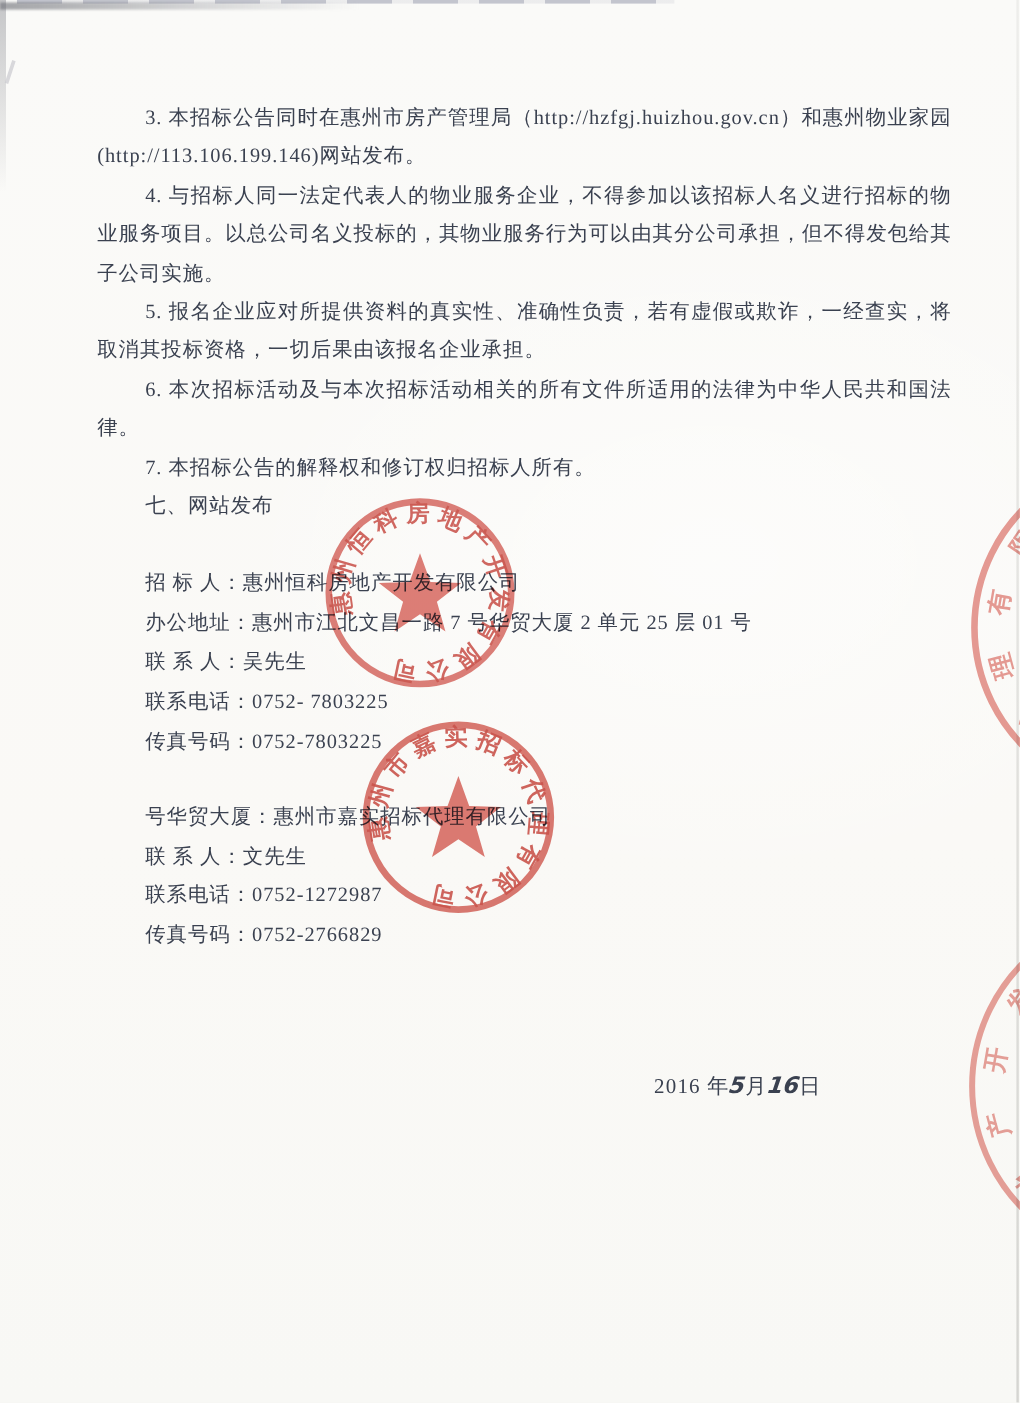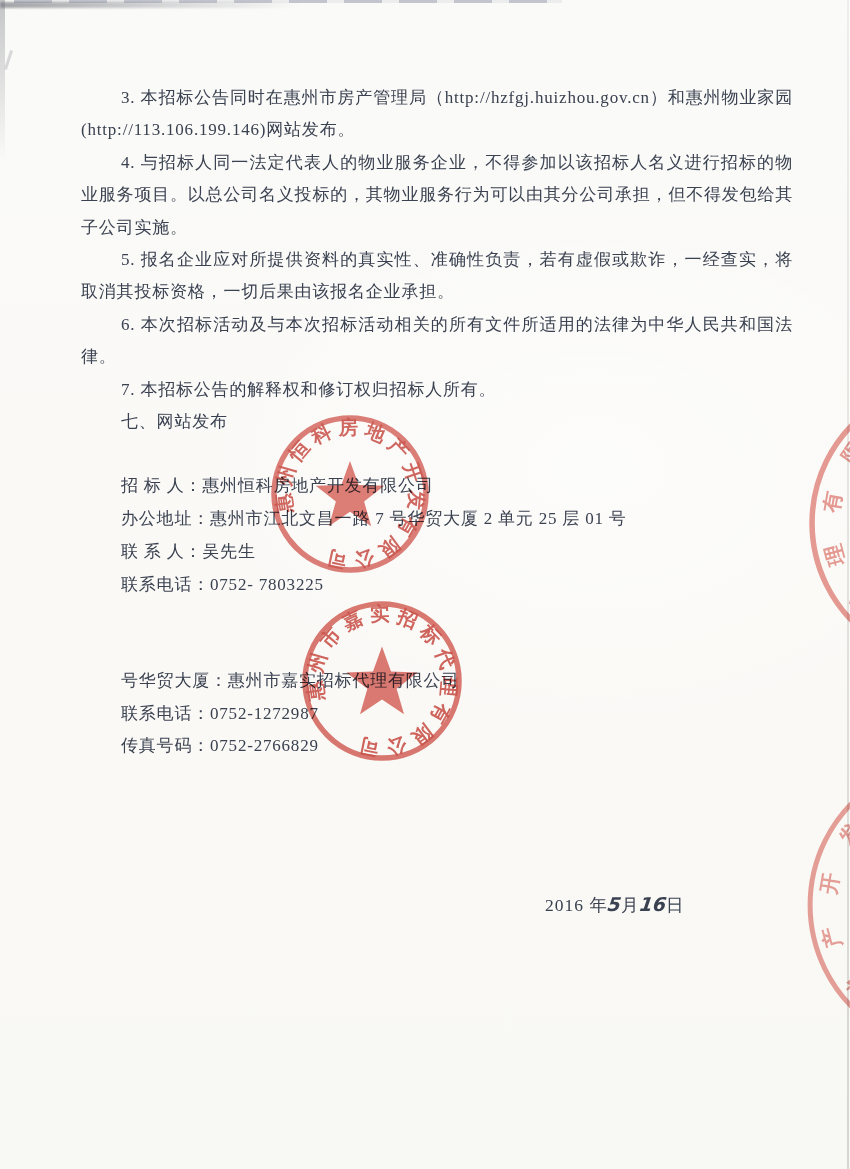--- a/index.html
+++ b/index.html
@@ -72,24 +72,26 @@
     <p>6. 本次招标活动及与本次招标活动相关的所有文件所适用的法律为中华人民共和国法律。</p>
     <p>7. 本招标公告的解释权和修订权归招标人所有。</p>
     <p>七、网站发布</p>
   </div>
 
   <div class="contact-block tenderer">
     <div class="contact-line"><span>招 标 人：</span><span>惠州恒科房地产开发有限公司</span></div>
     <div class="contact-line"><span>办公地址：</span><span>惠州市江北文昌一路 7 号华贸大厦 2 单元 25 层 01 号</span></div>
     <div class="contact-line"><span>联 系 人：</span><span>吴先生</span></div>
     <div class="contact-line"><span>联系电话：</span><span>0752- 7803225</span></div>
+    <div class="contact-line"><span>传真号码：</span><span>0752-7803225</span></div>
   </div>
 
   <div class="contact-block agency">
     <div class="contact-line"><span>号华贸大厦：</span><span>惠州市嘉实招标代理有限公司</span></div>
+    <div class="contact-line"><span>联 系 人：</span><span>文先生</span></div>
     <div class="contact-line"><span>联系电话：</span><span>0752-1272987</span></div>
     <div class="contact-line"><span>传真号码：</span><span>0752-2766829</span></div>
   </div>
 
   <div class="date-line">
     <span>2016 年</span><span class="hw">5</span><span>月</span><span class="hw">16</span><span>日</span>
   </div>
 
   <svg class="stamp stamp-tenderer" width="174" height="174" viewBox="0 0 174 174">
     <circle cx="87" cy="87" r="76" fill="none" stroke="#cf4a41" stroke-width="5.5" opacity="0.8"></circle>

